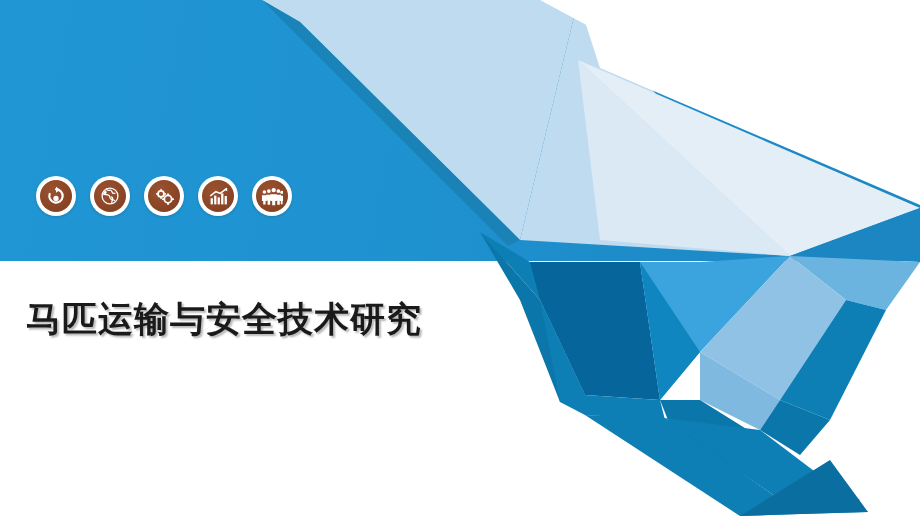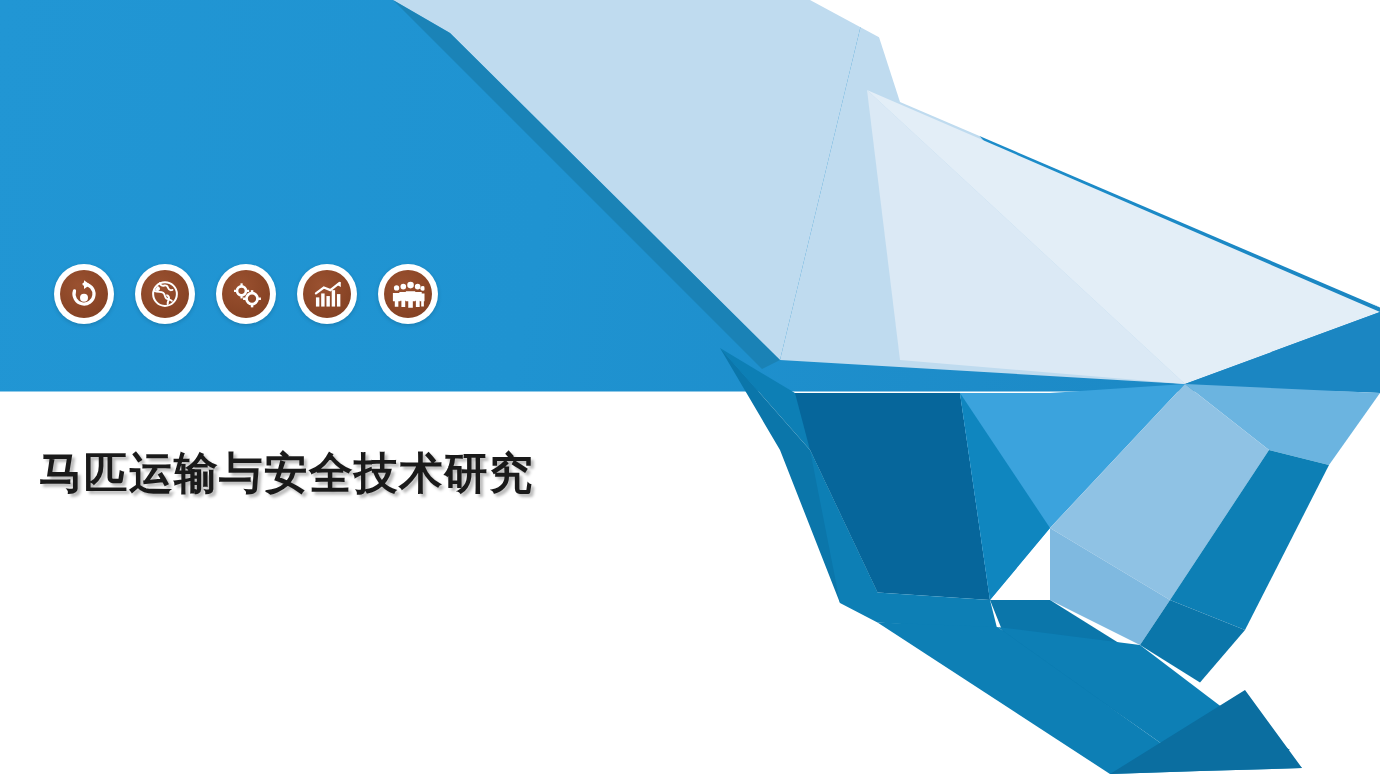--- a/index.html
+++ b/index.html
@@ -81,21 +81,21 @@
   }
   .icon-badge svg {
     display: block;
   }
 
   
   .title {
     position: absolute;
     left: 26px;
     top: 296px;
-    font-size: 29px;
+    font-size: 35px;
     font-weight: bold;
     color: #1a1a1a;
     letter-spacing: 1px;
     white-space: nowrap;
     text-shadow: 2px 2px 2px rgba(0,0,0,0.28);
   }
 </style>
 </head>
 <body>
 

